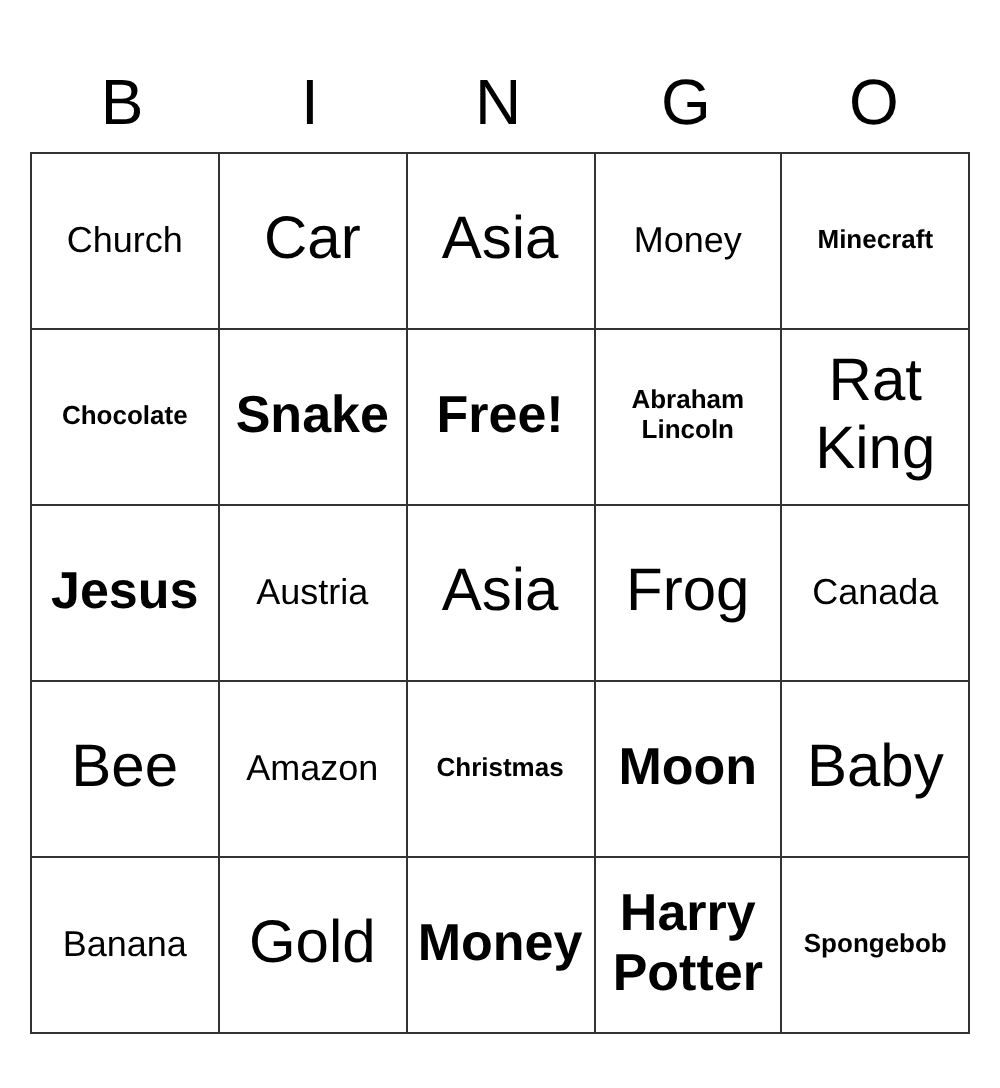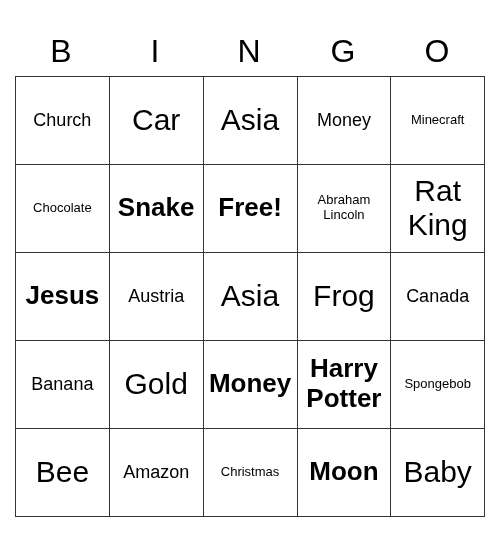--- a/index.html
+++ b/index.html
@@ -39,20 +39,21 @@
       width: 94px;
       height: 88px;
       padding: 4px;
     }
     .cell-text {
       display: block;
       line-height: 1.15;
     }
     .size-small {
       font-size: 13px;
+      font-weight: bold;
     }
     .size-medium {
       font-size: 18px;
     }
     .size-large {
       font-size: 26px;
       font-weight: bold;
     }
     .size-xlarge {
       font-size: 30px;
@@ -122,47 +123,47 @@
           </td>
           <td>
             <span class="cell-text size-xlarge">Frog</span>
           </td>
           <td>
             <span class="cell-text size-medium">Canada</span>
           </td>
         </tr>
         <tr>
           <td>
+            <span class="cell-text size-xlarge">Bee</span>
+          </td>
+          <td>
+            <span class="cell-text size-medium">Amazon</span>
+          </td>
+          <td>
+            <span class="cell-text size-small">Christmas</span>
+          </td>
+          <td>
+            <span class="cell-text size-large">Moon</span>
+          </td>
+          <td>
+            <span class="cell-text size-xlarge">Baby</span>
+          </td>
+        </tr>
+        <tr>
+          <td>
             <span class="cell-text size-medium">Banana</span>
           </td>
           <td>
             <span class="cell-text size-xlarge">Gold</span>
           </td>
           <td>
             <span class="cell-text size-large">Money</span>
           </td>
           <td>
             <span class="cell-text size-large">Harry<br>Potter</span>
           </td>
           <td>
             <span class="cell-text size-small">Spongebob</span>
           </td>
         </tr>
-        <tr>
-          <td>
-            <span class="cell-text size-xlarge">Bee</span>
-          </td>
-          <td>
-            <span class="cell-text size-medium">Amazon</span>
-          </td>
-          <td>
-            <span class="cell-text size-small">Christmas</span>
-          </td>
-          <td>
-            <span class="cell-text size-large">Moon</span>
-          </td>
-          <td>
-            <span class="cell-text size-xlarge">Baby</span>
-          </td>
-        </tr>
       </tbody>
   </table>
 </div>
 
 </body></html>

